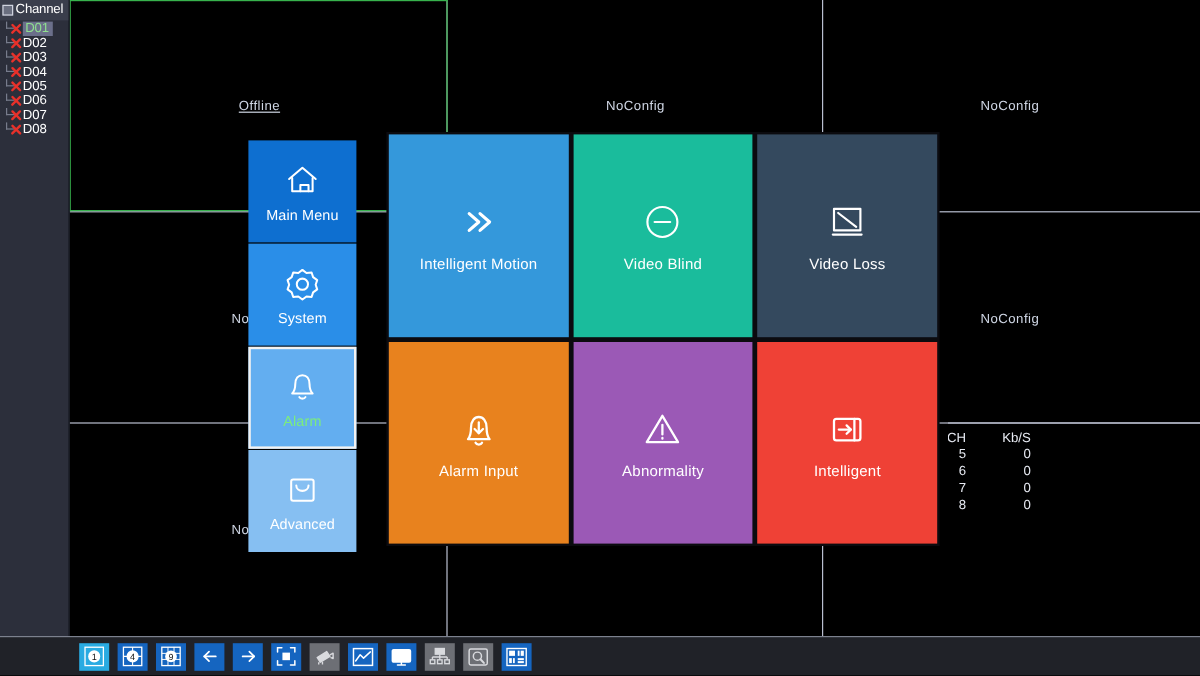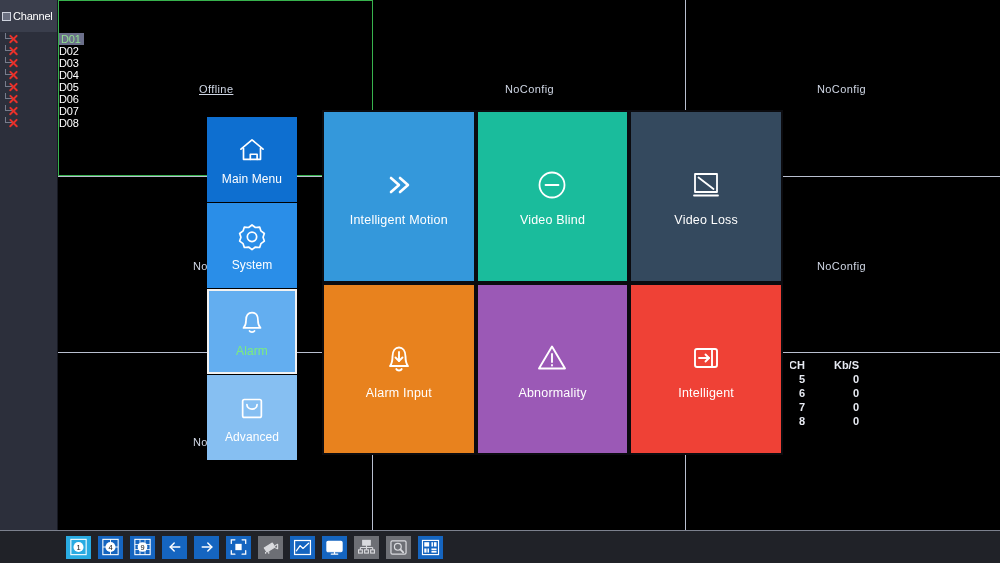--- a/index.html
+++ b/index.html
@@ -22,21 +22,21 @@
   .sel-line-h { position: absolute; height: 1px; background: #37b24d; }
 
   
   #channel-panel {
     position: absolute; left: 0; top: 0; width: 58px; height: 530px;
     background: #2c2f3b; border-right: 1px solid #171922;
     z-index: 30;
   }
   #channel-header {
     display: flex; align-items: center; gap: 2px;
-    height: 32px; padding: 0 2px; background: #3a3e4c;
+    height: 17px; padding: 0 2px; background: #3a3e4c;
   }
   .hdr-box {
     width: 9px; height: 9px; border: 1px solid #cfd3de;
     background: #6a6f80; flex: 0 0 auto;
   }
   #channel-header .hdr-label {
     color: #ffffff; font-size: 11px; line-height: 11px; letter-spacing: -0.2px;
   }
   .ch-list { padding-top: 1px; }
   .ch-item {
@@ -50,21 +50,21 @@
   .x-icon {
     position: relative; width: 10px; height: 10px; flex: 0 0 auto; margin-right: 1px;
   }
   .x-icon::before, .x-icon::after {
     content: ""; position: absolute; left: 0px; top: 4px;
     width: 11px; height: 2.2px; background: #e8312a; border-radius: 1px;
   }
   .x-icon::before { transform: rotate(45deg); }
   .x-icon::after  { transform: rotate(-45deg); }
   .ch-name {
-    color: #ffffff; font-size: 11px; line-height: 12px; letter-spacing: -0.1px; margin-left: 40px;
+    color: #ffffff; font-size: 11px; line-height: 12px; letter-spacing: -0.1px;
   }
   .ch-item.selected .ch-name {
     color: #8fe08f; background: #6b6f8a; padding: 0 3px 0 2px;
   }
 
   
   #quick-menu { position: absolute; left: 207px; top: 117px; width: 90px; z-index: 40; }
   .qbtn {
     position: relative; width: 90px; height: 85px; margin-bottom: 1px;
     display: flex; flex-direction: column; align-items: center; justify-content: center;
@@ -93,21 +93,21 @@
     color: #ffffff; font-size: 12.5px; letter-spacing: .2px; text-align: center;
   }
 
   
   #bitrate-panel {
     position: absolute; left: 790px; top: 352px; width: 210px; height: 76px;
     border-top: 1px solid #b9bfd0; z-index: 20; overflow: hidden;
   }
   #bitrate-panel table { border-collapse: collapse; margin-left: -9px; margin-top: 6px; }
   #bitrate-panel th, #bitrate-panel td {
-    color: #e7eaf2; font-size: 11px; font-weight: bold;
+    color: #e7eaf2; font-size: 11px; font-weight: normal;
     text-align: right; padding: 0 0 1px 0; line-height: 13px;
   }
   #bitrate-panel th.c1, #bitrate-panel td.c1 { width: 24px; }
   #bitrate-panel th.c2, #bitrate-panel td.c2 { width: 54px; }
 
   
   #taskbar {
     position: absolute; left: 0; bottom: 0; width: 1000px; height: 33px;
     background: #202228; border-top: 1px solid #7c818e;
     display: flex; align-items: center; padding-left: 66px; gap: 7px; z-index: 50;

